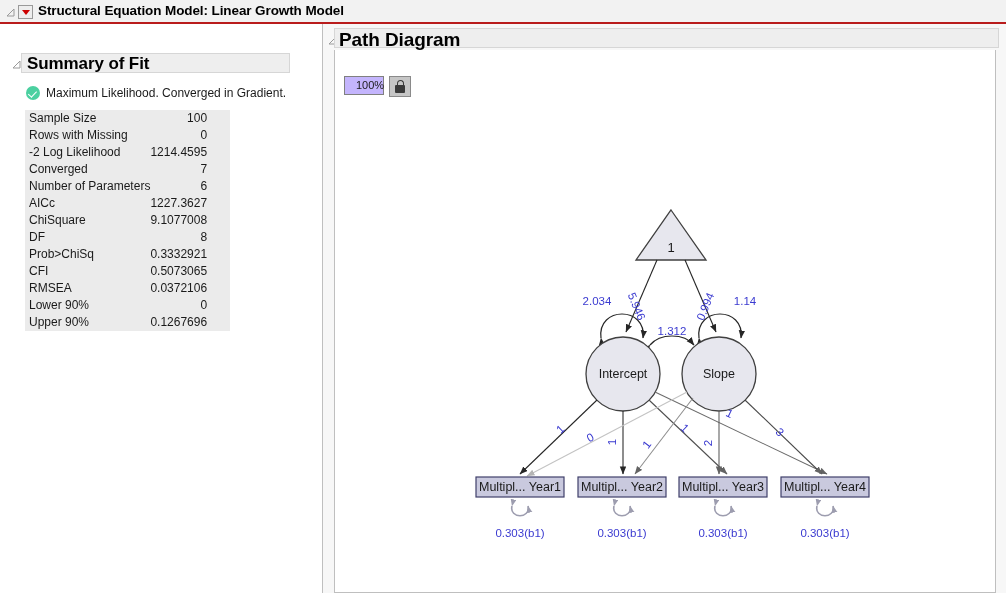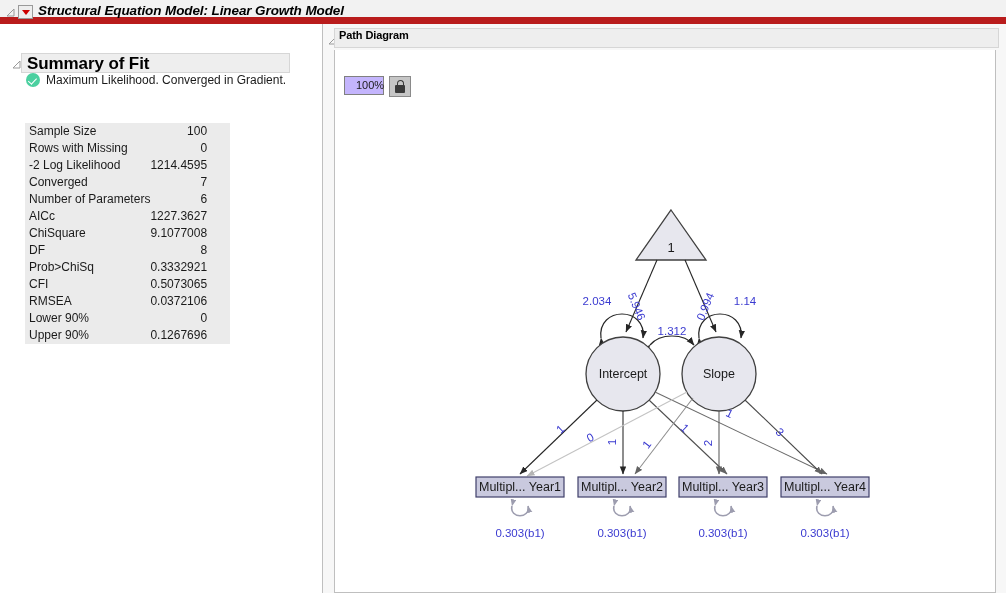--- a/index.html
+++ b/index.html
@@ -20,23 +20,22 @@
     position: absolute; left: 0; top: 0;
     width: 1006px; height: 593px;
     background: #f7f7f7;
   }
 
   
   #titlebar {
     position: absolute; left: 0; top: 0;
     width: 1006px; height: 24px;
     background: #f2f2f2;
-    border-bottom: 7px solid #b91c1c;
-    box-sizing: border-box;
-    font-style: italic;
+    border-bottom: 2px solid #b91c1c;
+    box-sizing: border-box;
   }
   
   .disc-tri {
     width: 9px; height: 9px;
     position: absolute;
     overflow: visible;
   }
   #title-disc { left: 6px; top: 8px; }
   .redtri-box {
     position: absolute;
@@ -84,21 +83,21 @@
     position: absolute;
     left: 27px; top: 30px;
     font-weight: bold;
     font-size: 17px;
     color: #000;
     letter-spacing: -0.1px;
   }
 
   #converge-row {
     position: absolute;
-    left: 26px; top: 47px;
+    left: 26px; top: 60px;
     height: 18px;
     display: flex; align-items: center;
     white-space: nowrap;
   }
   .check-icon {
     width: 14px; height: 14px;
     border-radius: 50%;
     background: #4bd0a0;
     position: relative;
     display: inline-block;
@@ -115,21 +114,20 @@
     transform: rotate(43deg);
   }
   #converge-text { font-size: 12px; color: #1a1a1a; }
 
   #fit-table {
     position: absolute;
     left: 25px; top: 86px;
     width: 200px;
     background: #ebebeb;
     border-collapse: collapse;
-    margin-top: 13px;
   }
   #fit-table tr { height: 17px; }
   #fit-table td {
     font-size: 12px;
     color: #1a1a1a;
     padding: 0;
     line-height: 17px;
     vertical-align: middle;
   }
   #fit-table td.lbl { padding-left: 4px; text-align: left; white-space: nowrap; }
@@ -156,21 +154,21 @@
     left: 11px; top: 4px;
     width: 665px; height: 20px;
     background: #eeeeee;
     border: 1px solid #d6d6d6;
     box-sizing: border-box;
   }
   #pd-title {
     position: absolute;
     left: 16px; top: 5px;
     font-weight: bold;
-    font-size: 11px;
+    font-size: 19px;
     color: #000;
     letter-spacing: -0.1px;
   }
 
   #canvas-wrap {
     position: absolute;
     left: 11px; top: 26px;
     width: 662px; height: 543px;
     background: #ffffff;
     border: 1px solid #bfbfbf;

